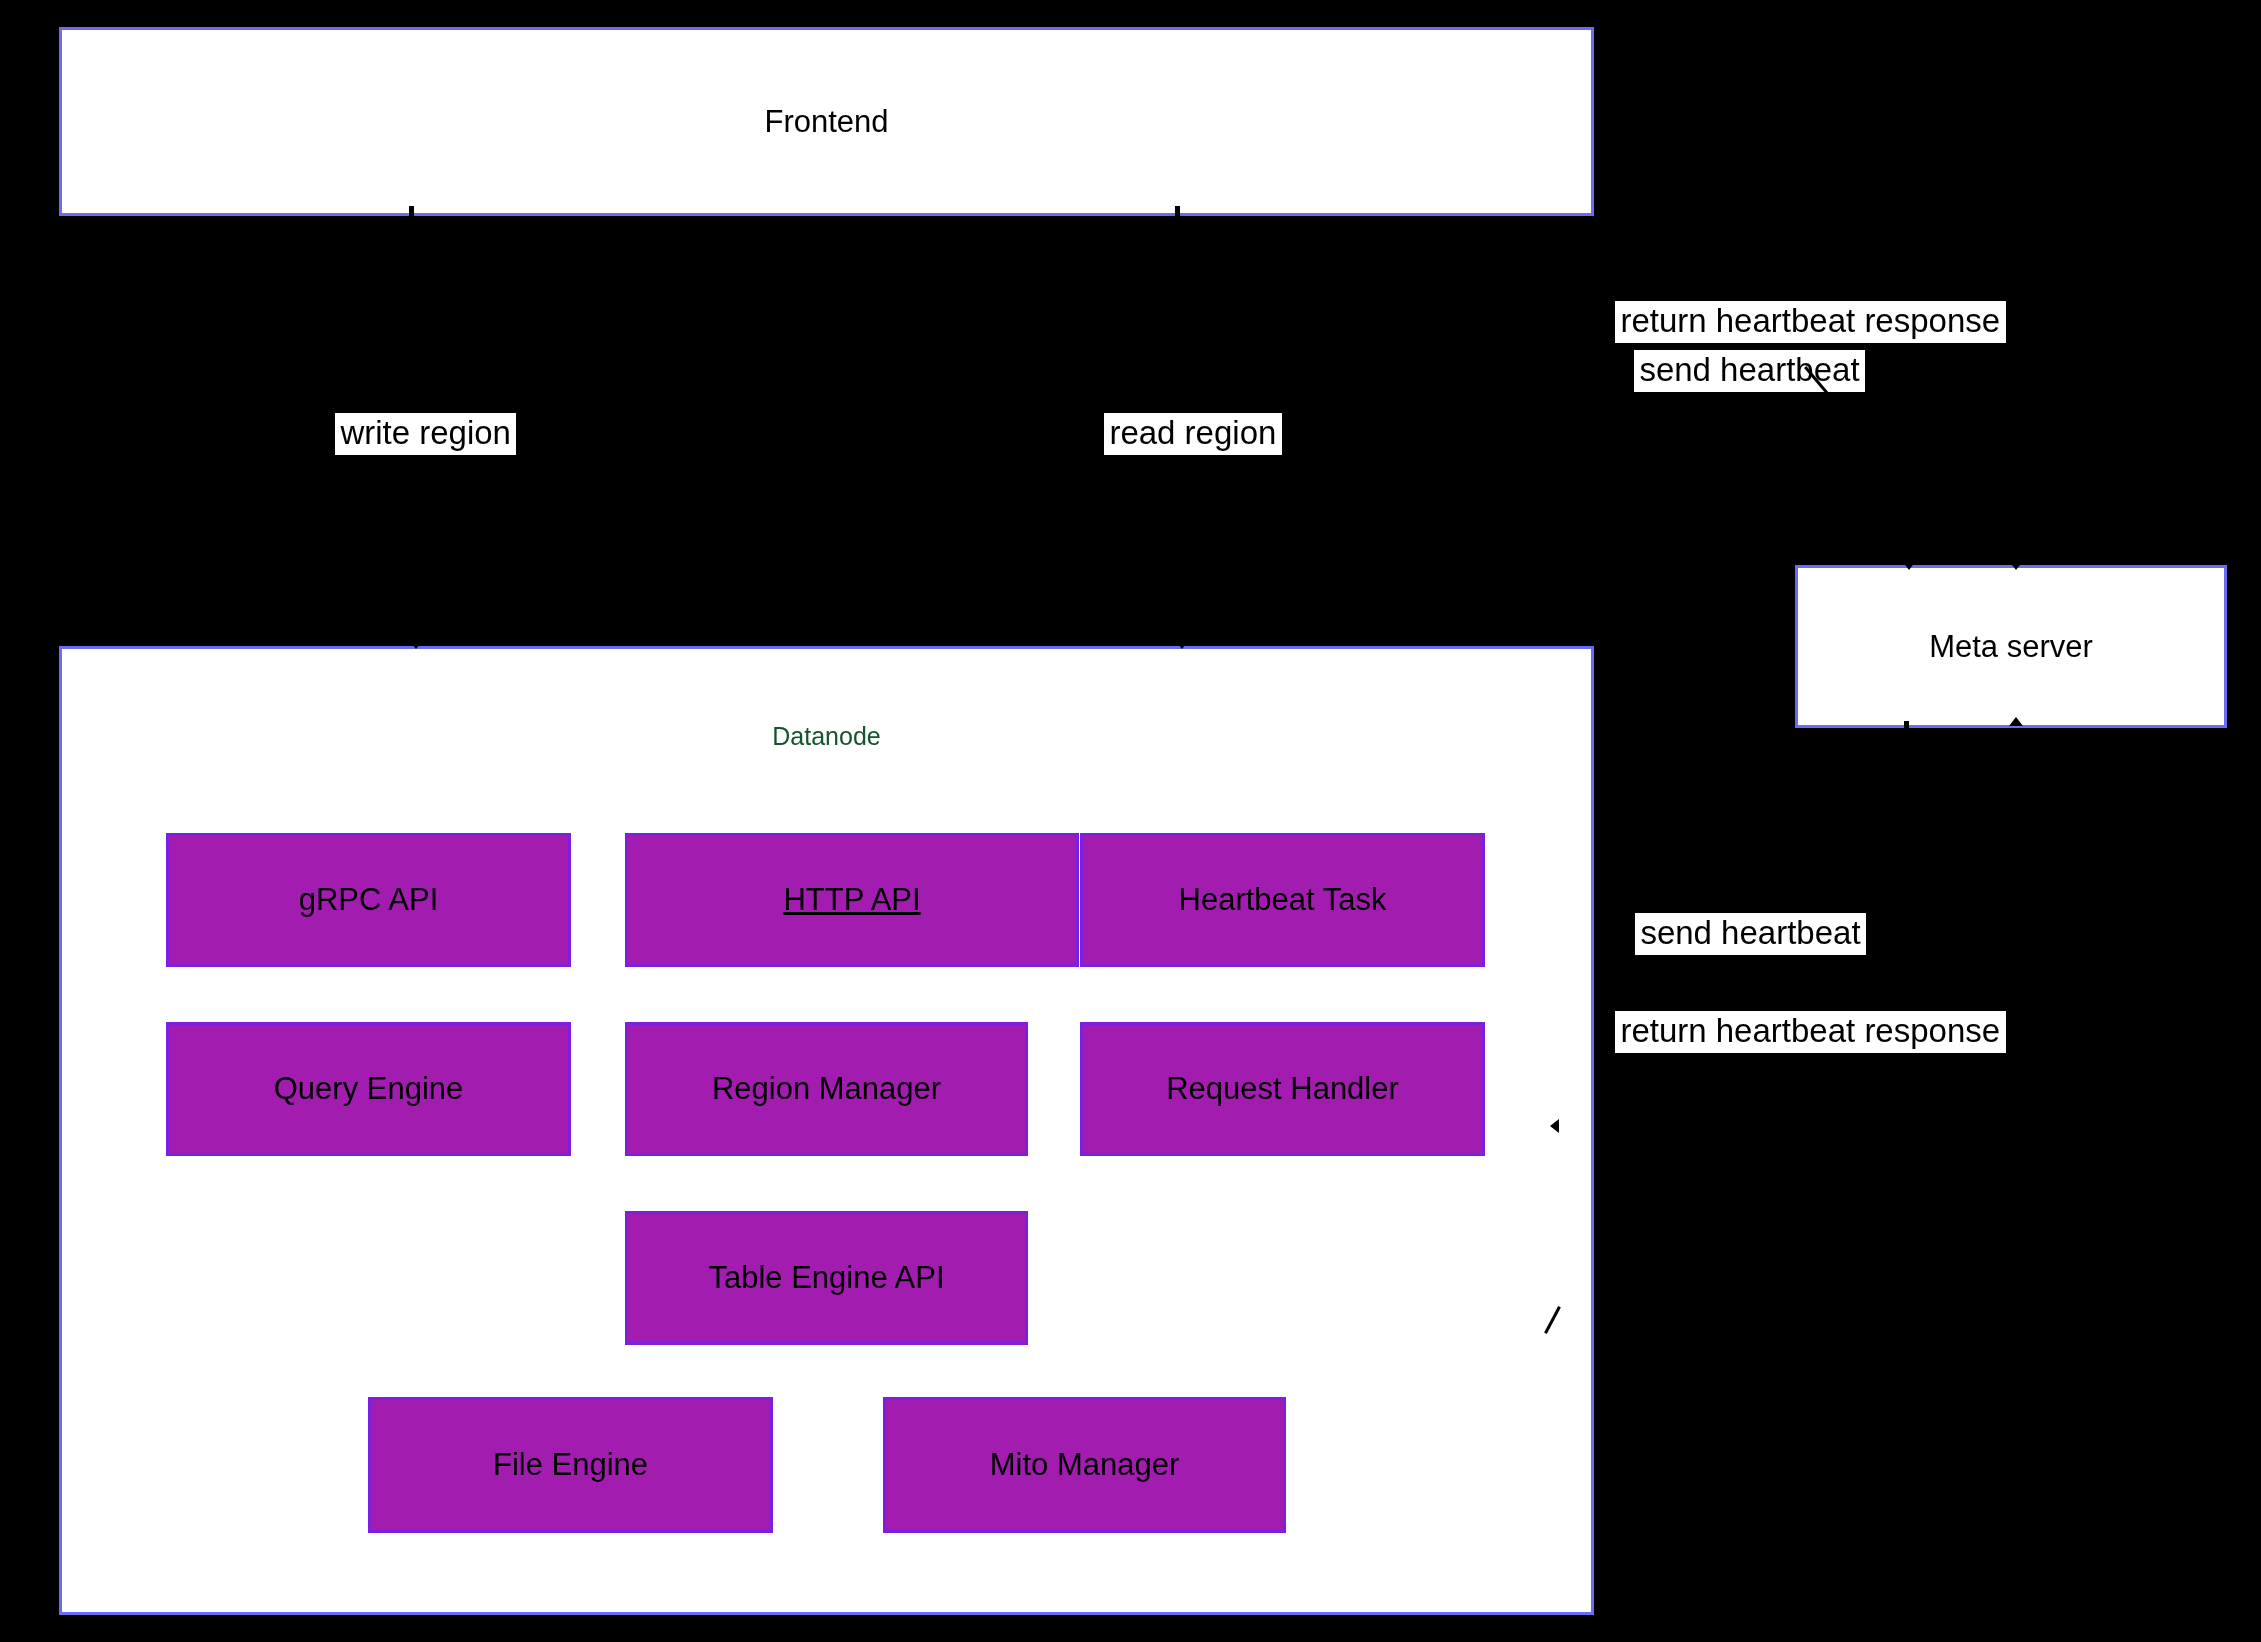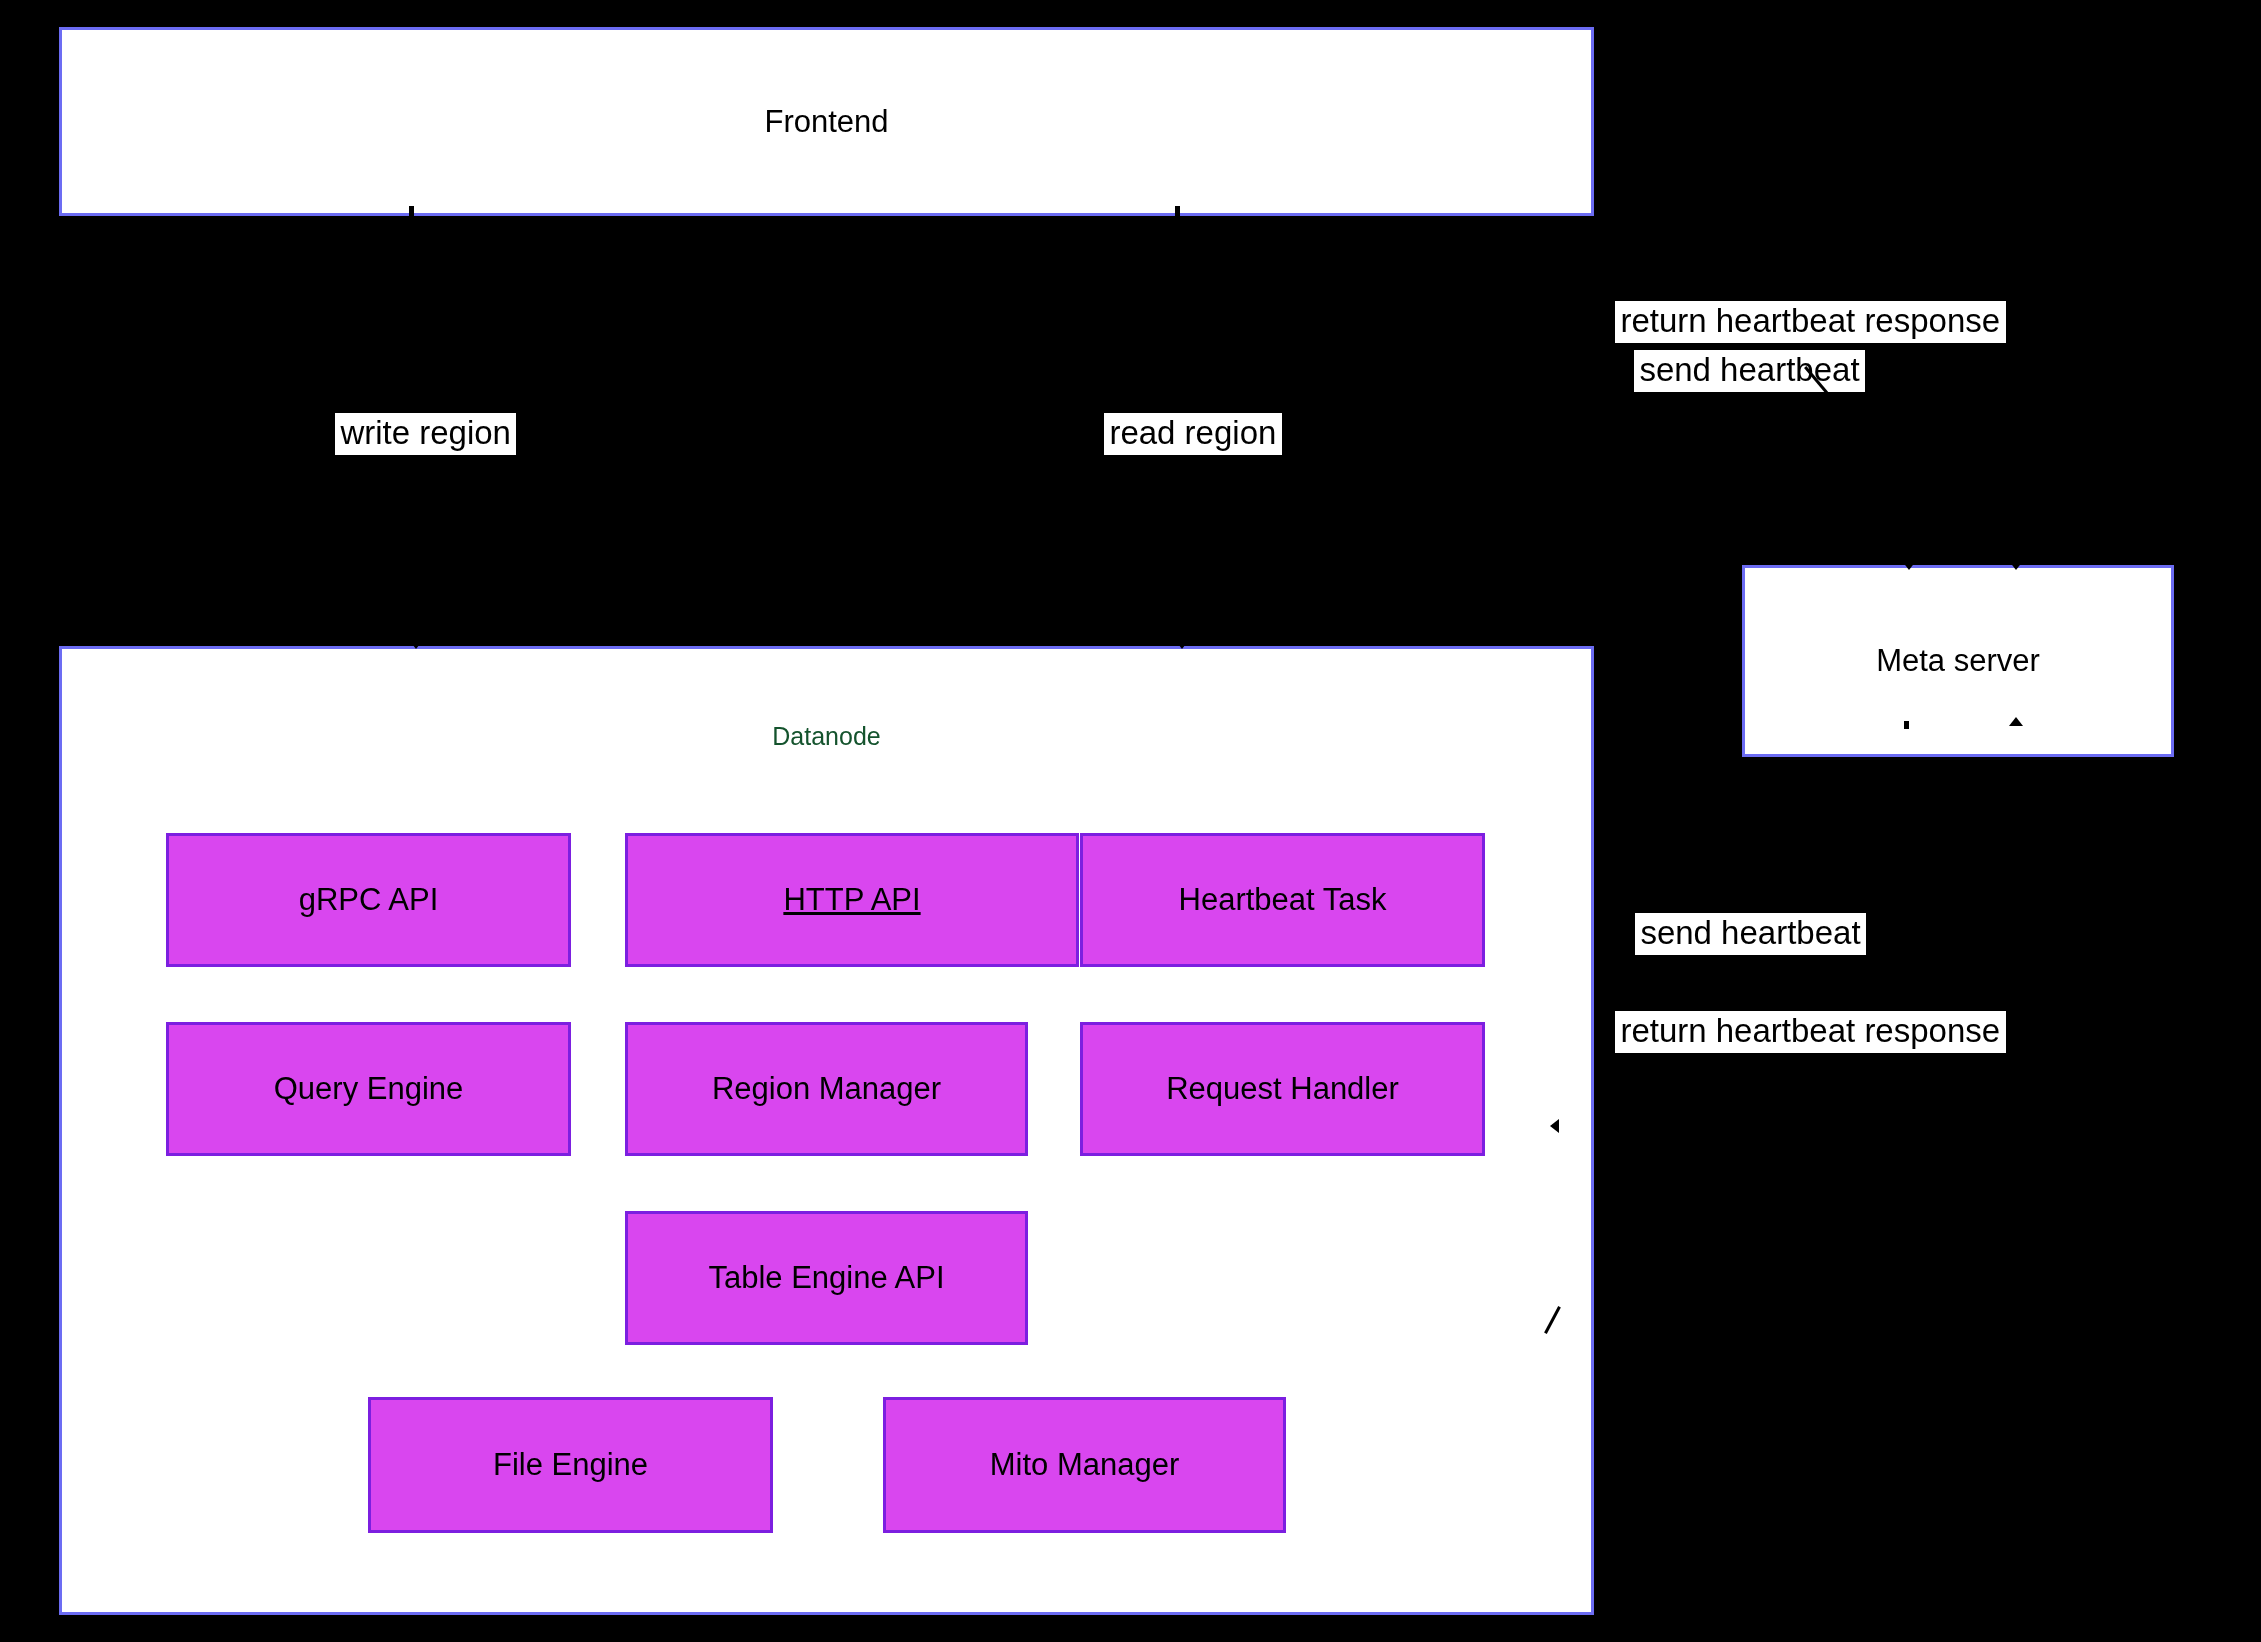--- a/index.html
+++ b/index.html
@@ -20,31 +20,31 @@
     box-sizing: border-box;
     color: #000000;
     font-size: 31px;
     display: flex;
     align-items: center;
     justify-content: center;
     text-align: center;
     margin-left: 32px;
   }
   .frontend { left: 27px; top: 27px; width: 1535px; height: 189px; }
-  .meta     { left: 1710px; top: 565px; width: 432px; height: 192px; }
+  .meta     { left: 1763px; top: 565px; width: 432px; height: 163px; }
   .datanode { left: 27px; top: 646px; width: 1535px; height: 969px; display: block; }
   .datanode-title {
     position: absolute; left: 0; top: 73px; width: 100%;
     text-align: center; font-size: 25px; color: #14532d;
   }
 
   
   .component {
     position: absolute;
-    background: #d946ef;
+    background: #a21caf;
     border: 3.4px solid #7c1fe0;
     box-sizing: border-box;
     color: #000000;
     font-size: 31px;
     display: flex;
     align-items: center;
     justify-content: center;
     text-align: center;
   }
   .c-grpc    { left: 104px;  top: 184px;  width: 405px; height: 134px; }

